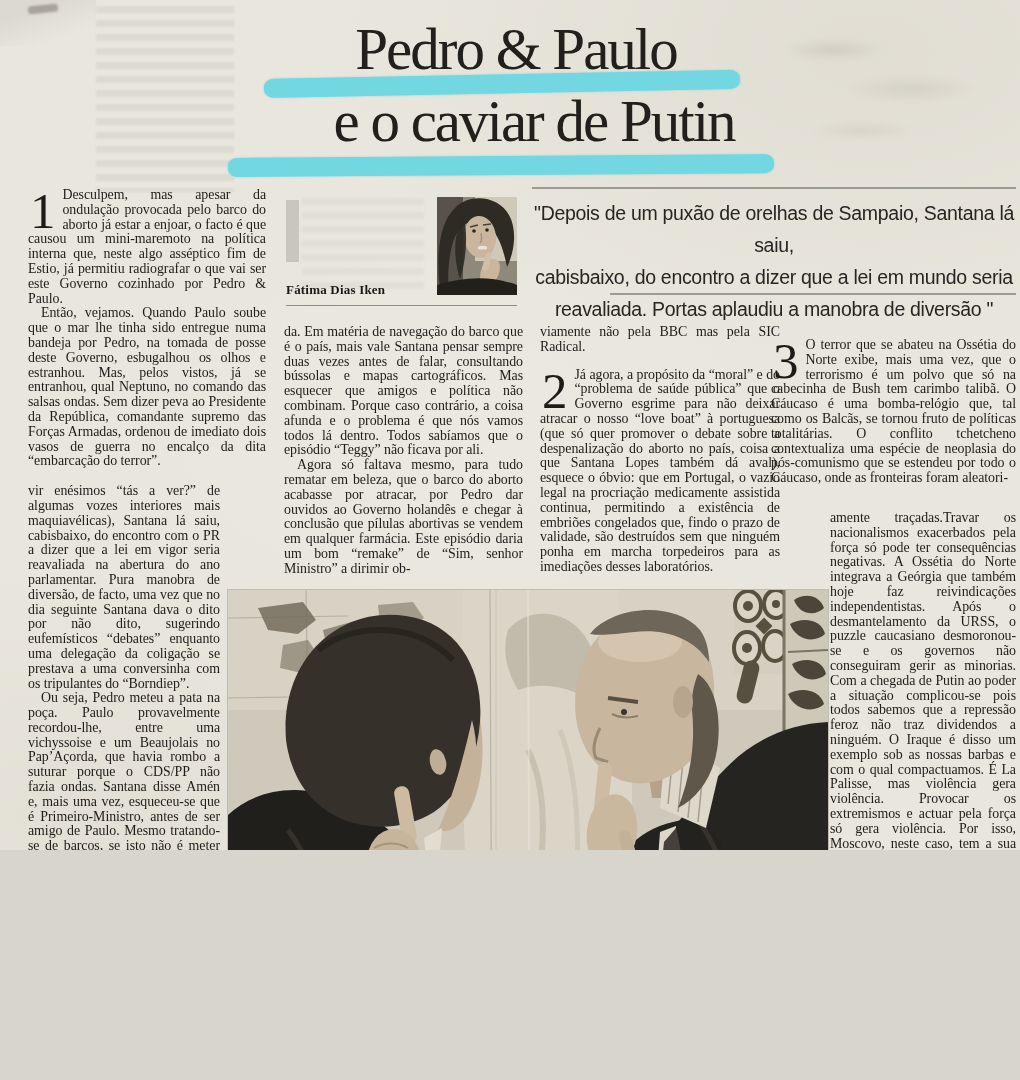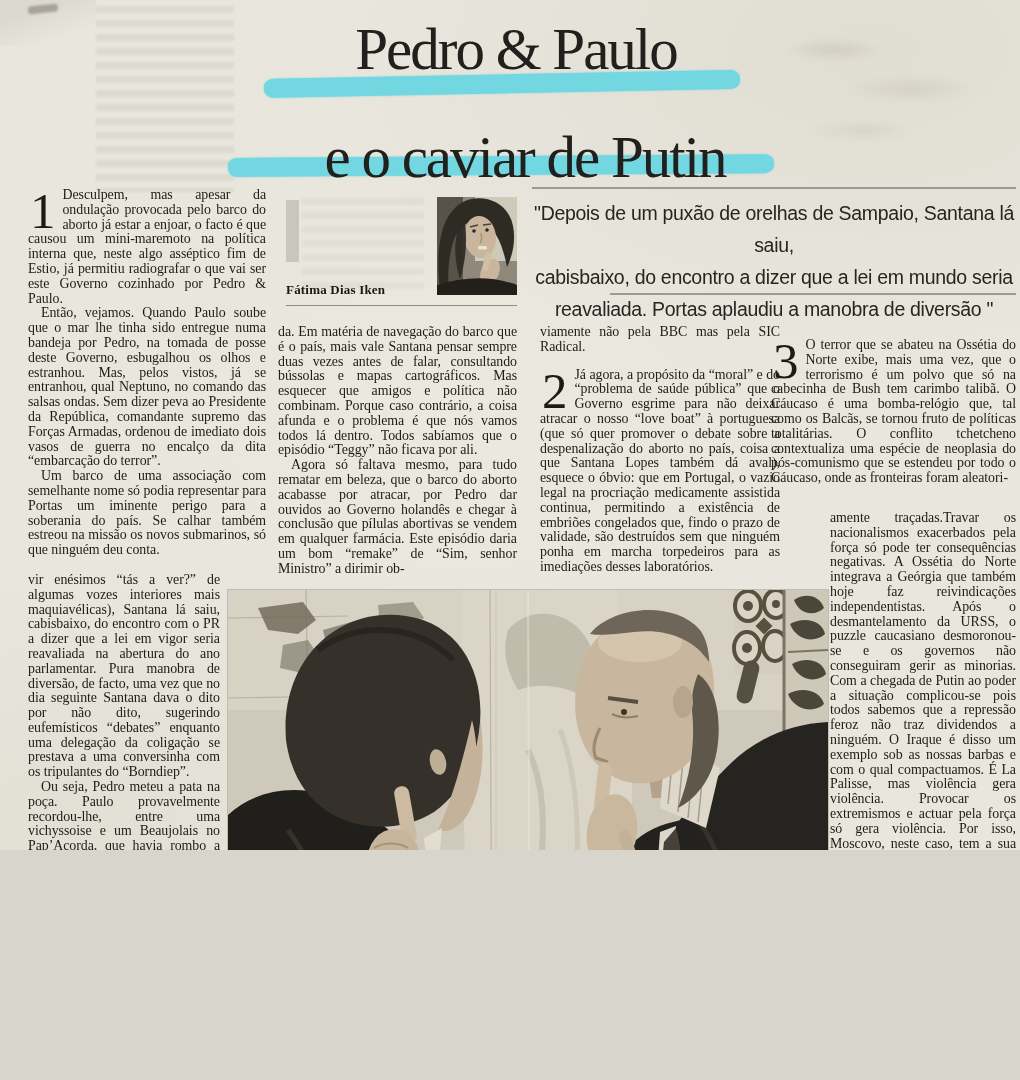--- a/index.html
+++ b/index.html
@@ -26,21 +26,21 @@
     opacity:.45;transform:rotate(-6deg);border-radius:3px;filter:blur(1px);}
 
   
   .hl{position:absolute;height:19px;background:#72d7e0;border-radius:10px/8px;
     box-shadow:0 0 2px rgba(114,215,224,.9);}
   .hl1{left:264px;top:79px;width:476px;transform:rotate(-1.1deg);transform-origin:left center;}
   .hl2{left:228px;top:158px;width:546px;transform:rotate(-0.4deg);transform-origin:left center;}
   .title{position:absolute;margin:0;font-weight:normal;font-size:59px;line-height:1;
     letter-spacing:-2px;color:#22201c;text-align:center;white-space:nowrap;}
   .tl1{left:236px;top:20px;width:560px;}
-  .tl2{left:245px;top:92px;width:560px;margin-top:36px;}
+  .tl2{left:254px;top:92px;width:560px;}
 
   
   .byline{position:absolute;left:286px;top:196px;width:232px;height:108px;}
   .byline-bar{position:absolute;left:0;top:4px;width:13px;height:62px;background:#c9c6c0;}
   .byline-name{position:absolute;left:0;bottom:6px;font-weight:bold;font-size:13px;
     letter-spacing:.2px;color:#1b1916;white-space:nowrap;}
   .author{position:absolute;right:1px;top:1px;width:80px;height:98px;}
   .byline-rule{position:absolute;left:286px;top:305px;width:231px;height:1px;background:#8d8c86;}
 
   
@@ -48,21 +48,21 @@
   .qr-top{left:532px;top:187px;width:484px;}
   .qr-bot{left:610px;top:293px;width:406px;}
   .quote{position:absolute;left:532px;top:197px;width:484px;height:96px;
     font-family:"Liberation Sans",sans-serif;font-size:19.5px;line-height:32px;
     color:#262522;text-align:center;letter-spacing:-0.3px;}
 
   
   .col{position:absolute;text-align:justify;font-size:13.9px;line-height:14.8px;
     letter-spacing:-0.05px;color:#1e1c19;overflow:hidden;}
   .col1{left:28px;top:188px;width:238px;height:884px;}
-  .col2{left:278px;top:325px;width:239px;height:262px;}
+  .col2{left:284px;top:325px;width:239px;height:262px;}
   .col3{left:540px;top:325px;width:240px;height:252px;}
   .col4{left:771px;top:325px;width:245px;height:752px;}
   .seg{width:100%;}
   .n1{width:192px;margin-top:15px;}
   .n4{width:186px;margin-left:59px;margin-top:25px;}
   .para{margin:0;}
   .indent{text-indent:13px;}
   .cont{text-indent:0;}
   .num-para{margin-top:13px;}
   .dropcap{float:left;font-size:51px;line-height:41px;padding:3px 7px 0 2px;color:#1d1b18;}
@@ -86,21 +86,20 @@
 
   <div class="hl hl1"></div>
   <div class="hl hl2"></div>
   <h1 class="title tl1">Pedro &amp; Paulo</h1>
   <h1 class="title tl2">e o caviar de Putin</h1>
 
   <section class="col col1">
     <div class="seg">
       <p class="para"><span class="dropcap">1</span><span>Desculpem, mas apesar da ondulação provocada pelo barco do aborto já estar a enjoar, o facto é que causou um mini-maremoto na política interna que, neste algo asséptico fim de Estio, já permitiu  radiografar o que vai ser este Governo cozinhado por Pedro &amp; Paulo.</span></p>
       <p class="para indent"><span>Então, vejamos. Quando Paulo soube que o mar lhe tinha sido entregue numa bandeja por Pedro, na tomada de posse deste Governo, esbugalhou os olhos e estranhou. Mas, pelos vistos, já se entranhou, qual Neptuno, no comando das salsas ondas. Sem dizer peva ao Presidente da República, comandante supremo das Forças Armadas, ordenou de imediato dois vasos de guerra no encalço da dita “embarcação do terror”.</span></p>
-      <p class="para indent"><span>Um barco de uma associação com semelhante nome só podia representar para Portas um iminente perigo para a soberania do país. Se calhar também estreou na missão os novos submarinos, só que ninguém deu conta.</span></p>
     </div>
     <div class="seg n1">
       <p class="para cont"><span>vir enésimos “tás a ver?” de algumas vozes interiores mais maquiavélicas), Santana lá saiu, cabisbaixo, do encontro com o PR a dizer que a lei em vigor seria reavaliada na abertura do ano parlamentar. Pura manobra de diversão, de facto, uma vez que no dia seguinte Santana dava o dito por não dito, sugerindo eufemísticos “debates” enquanto uma delegação da coligação se prestava a uma conversinha com os tripulantes do “Borndiep”.</span></p>
       <p class="para indent"><span>Ou seja, Pedro meteu a pata na poça. Paulo provavelmente recordou-lhe, entre uma vichyssoise e um Beaujolais no Pap’Açorda, que havia rombo a suturar porque o CDS/PP não fazia ondas. Santana disse Amén e, mais uma vez, esqueceu-se que é Primeiro-Ministro, antes de ser amigo de Paulo. Mesmo tratando-se de barcos, se isto não é meter água e correr ao sabor da maré, então é qualquer coisa que deixa transparecer o desnorte deste Governo e que ficou bem visível na confusa tomada de posse. “Friends on waves” seria um título apropriado para esta crónica. Amigos ao sabor da on-</span></p>
     </div>
   </section>
 
   <div class="byline">
     <div class="byline-bar"></div>
     <svg class="author" viewBox="0 0 80 98" preserveAspectRatio="none">

